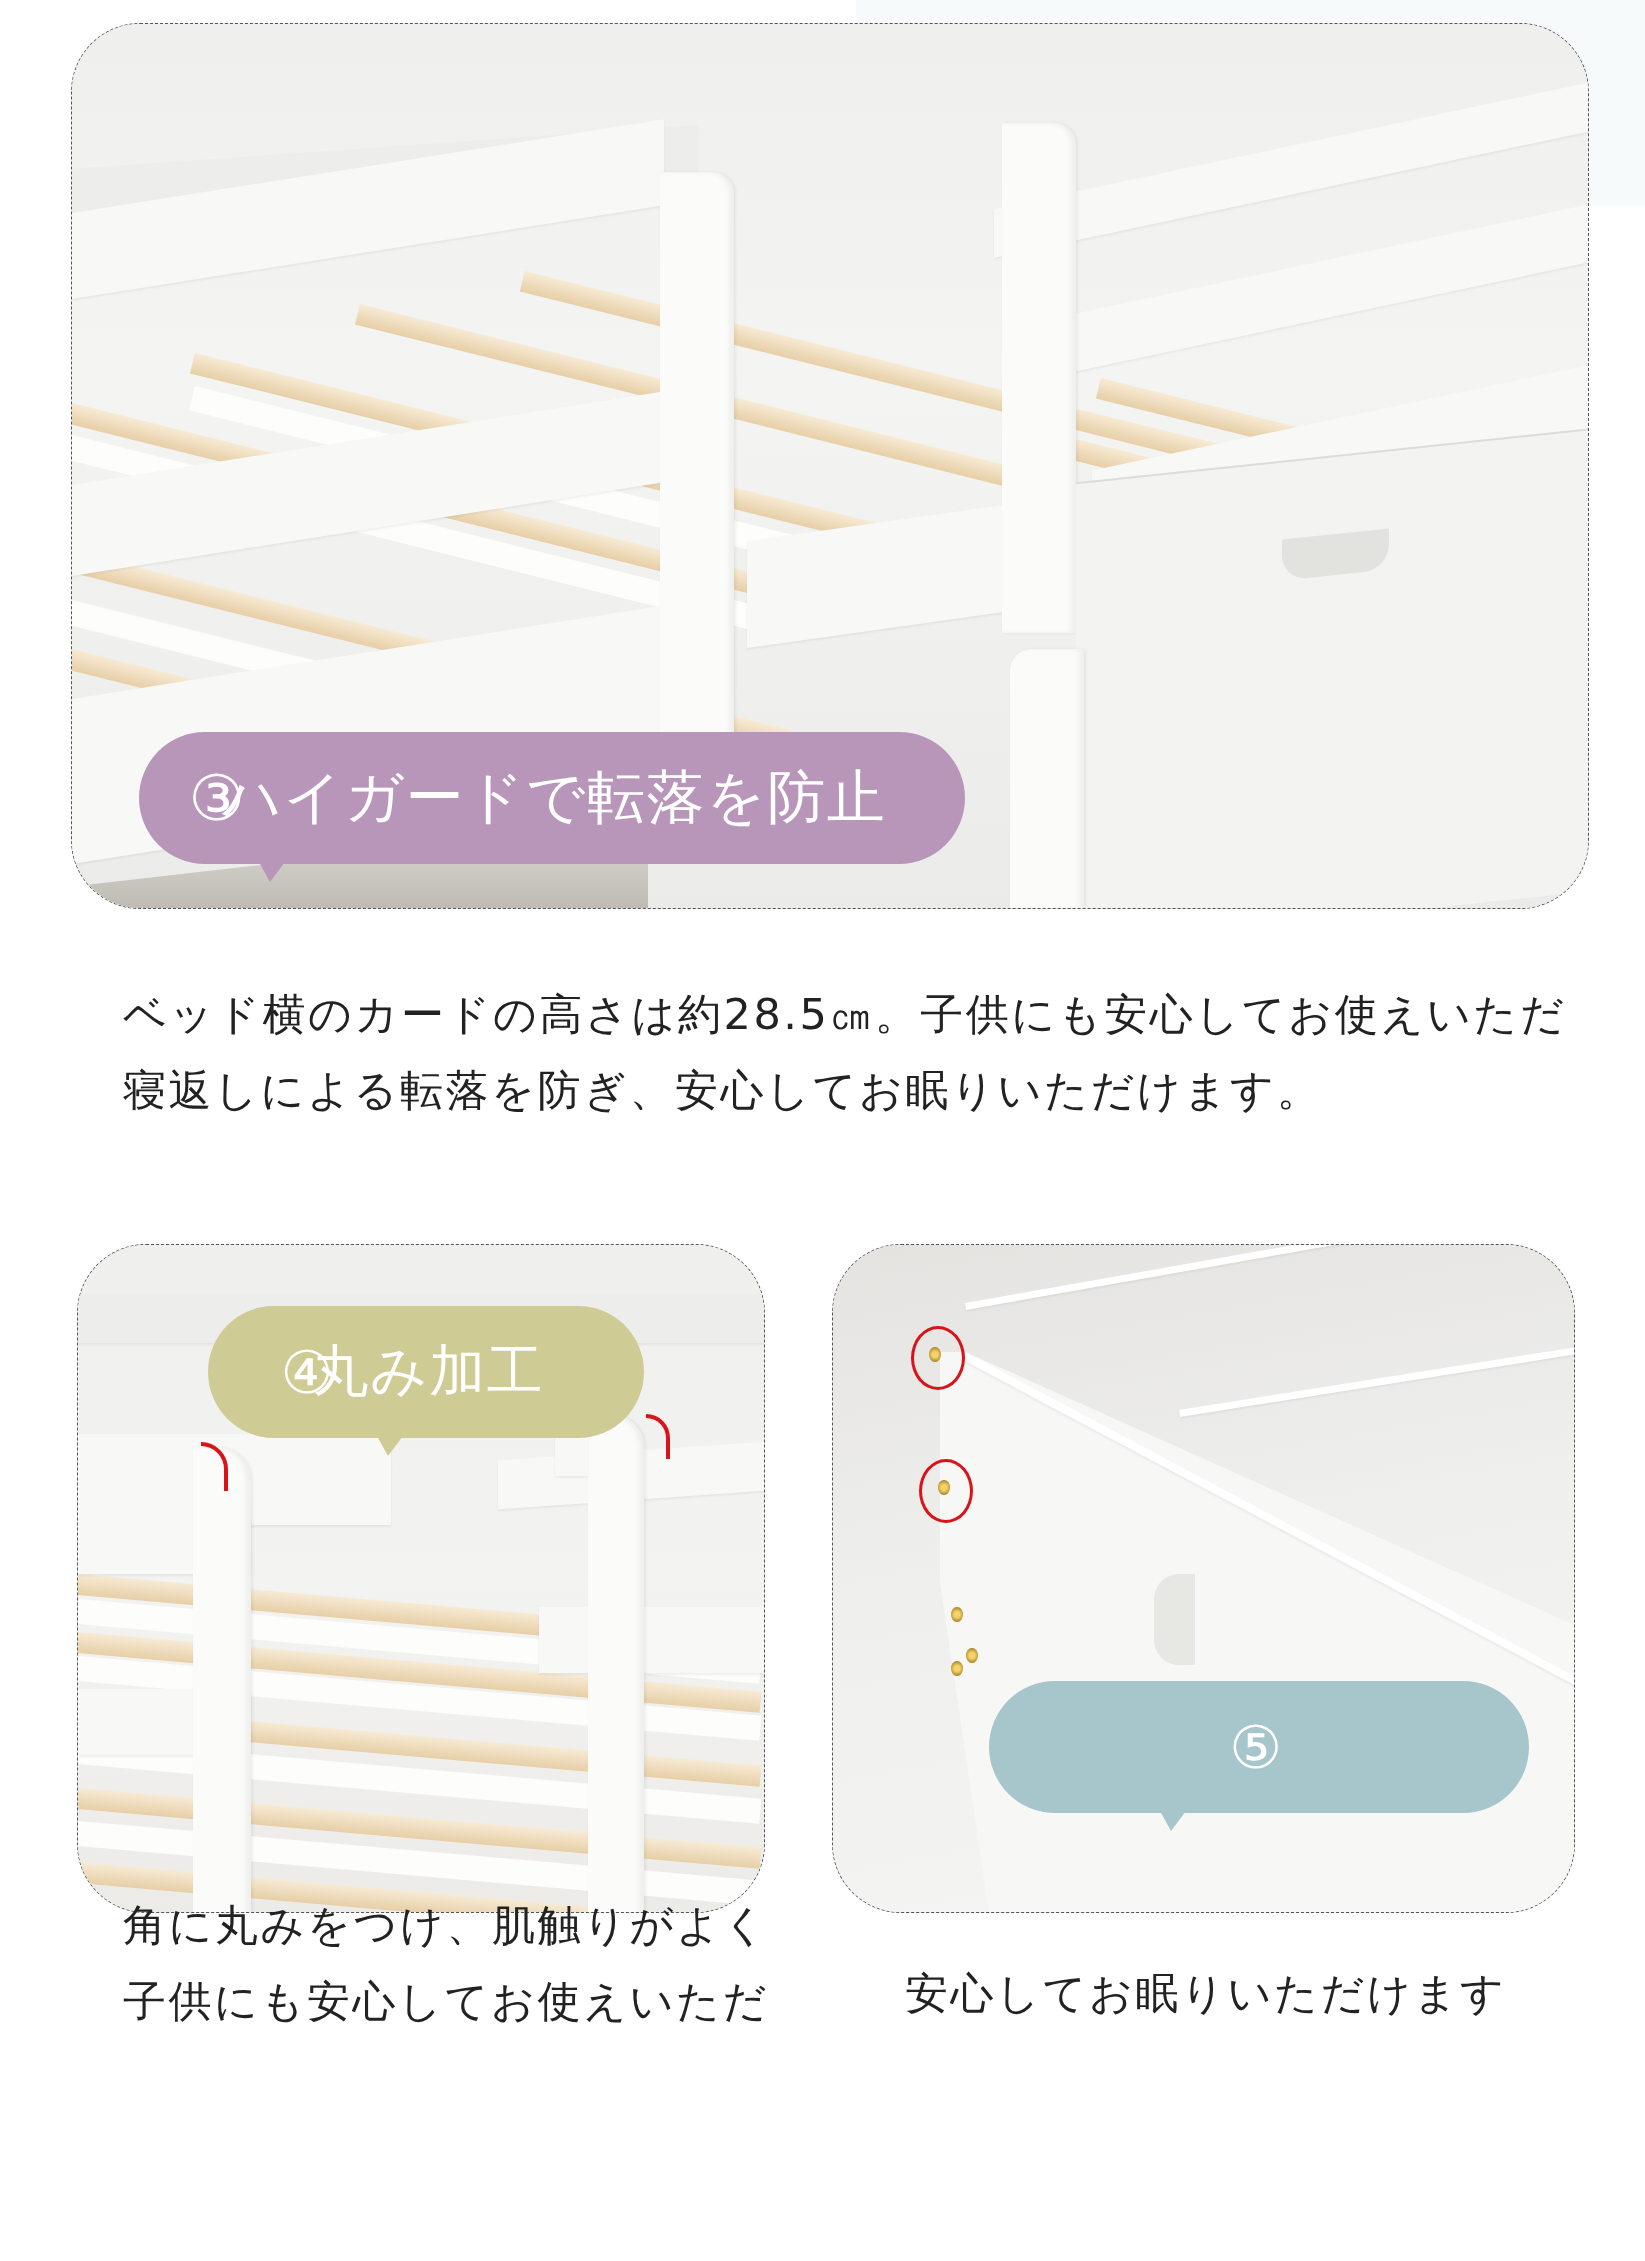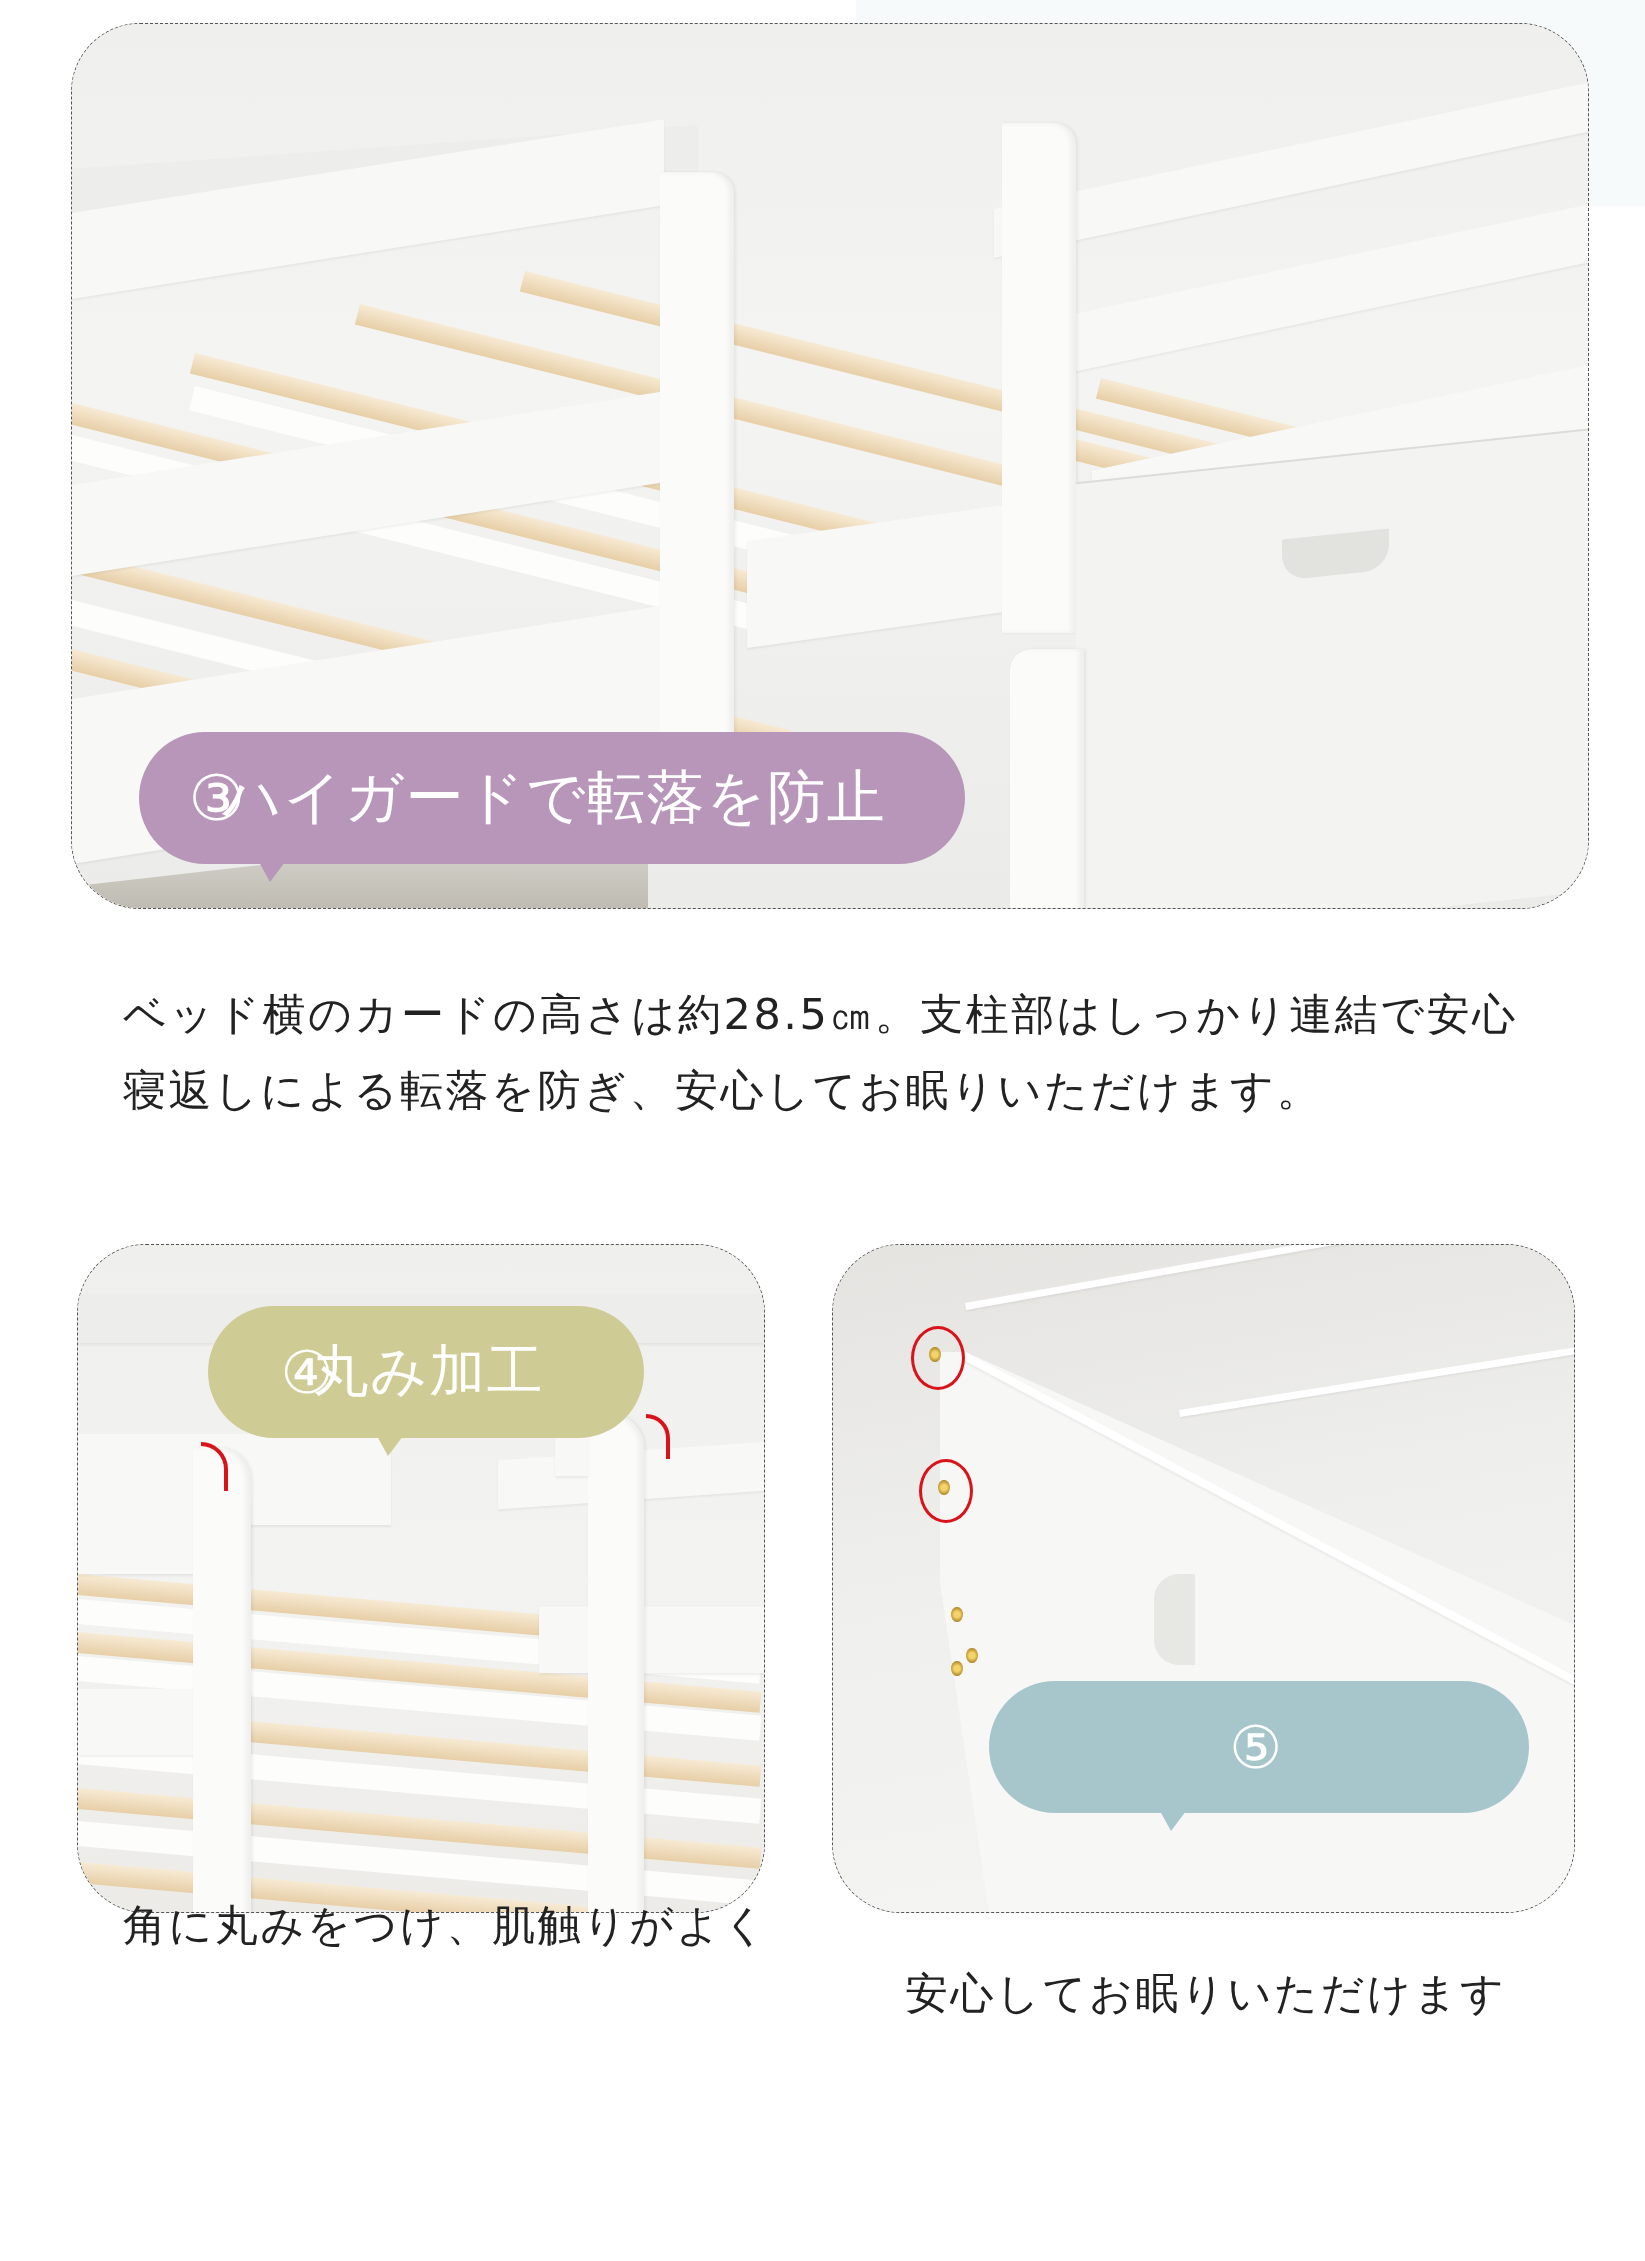--- a/index.html
+++ b/index.html
@@ -95,21 +95,21 @@
     </div>
 
     <div class="bubble" style="left:67px; top:708px; width:826px; height:132px; background:#b896b9; font-size:58px;">
       <span class="num" style="width:0; height:0; border:none; font-size:63px;">③</span>
       <span>ハイガードで転落を防止</span>
       <span class="tail" style="left:120px; bottom:-18px; border-top:20px solid #b896b9;"></span>
     </div>
   </div>
 
   <div class="para" style="left:123px; top:976px;">
-    <div>ベッド横のカードの高さは約28.5㎝。支柱部はしっかり連結で安心</div>
+    <div>ベッド横のカードの高さは約28.5㎝。子供にも安心してお使えいただ</div>
     <div>寝返しによる転落を防ぎ、安心してお眠りいただけます。</div>
   </div>
 </section>
 
 <section>
   <div class="card" style="left:77px; top:1244px; width:686px; height:667px;">
     <div class="photo p2" title="支柱上端の丸み加工（赤線で強調）">
       <div class="rail shade" style="left:0; top:49px; width:686px; height:49px;"></div>
       <div class="rail" style="left:0; top:189px; width:313px; height:91px;"></div>
       <div class="rail" style="left:420px; top:206px; width:267px; height:49px; transform:skewY(-4deg);"></div>
@@ -134,20 +134,21 @@
 
     <div class="bubble" style="left:130px; top:61px; width:436px; height:132px; background:#cfcb95; font-size:56px;">
       <span class="num" style="width:0; height:0; border:none; font-size:59px;">④</span>
       <span>丸み加工</span>
       <span class="tail" style="left:169px; bottom:-18px; border-top:20px solid #cfcb95;"></span>
     </div>
   </div>
 
   <div class="para" style="left:123px; top:1887px;">
     <div>角に丸みをつけ、肌触りがよく</div>
+    <div>子供にも安心してお使えいただ</div>
   </div>
 </section>
 
 <section>
   <div class="card" style="left:832px; top:1244px; width:741px; height:667px;">
     <div class="photo p3" title="支柱のネジ連結部（赤丸で強調）">
       <div class="panel" style="left:107px; top:107px; width:642px; height:576px; clip-path:polygon(0 0,4% 0,100% 48%,100% 100%,8% 100%,0 40%);"></div>
       <div class="rail" style="left:132px; top:58px; width:625px; height:6.6px; background:#fff; transform:rotate(-10deg); transform-origin:0 0;"></div>
       <div class="rail" style="left:132px; top:107px; width:724px; height:8.2px; background:#fff; transform:rotate(28deg); transform-origin:0 0;"></div>
       <div class="rail" style="left:346px; top:165px; width:411px; height:6.6px; background:#fff; transform:rotate(-9deg); transform-origin:0 0;"></div>

